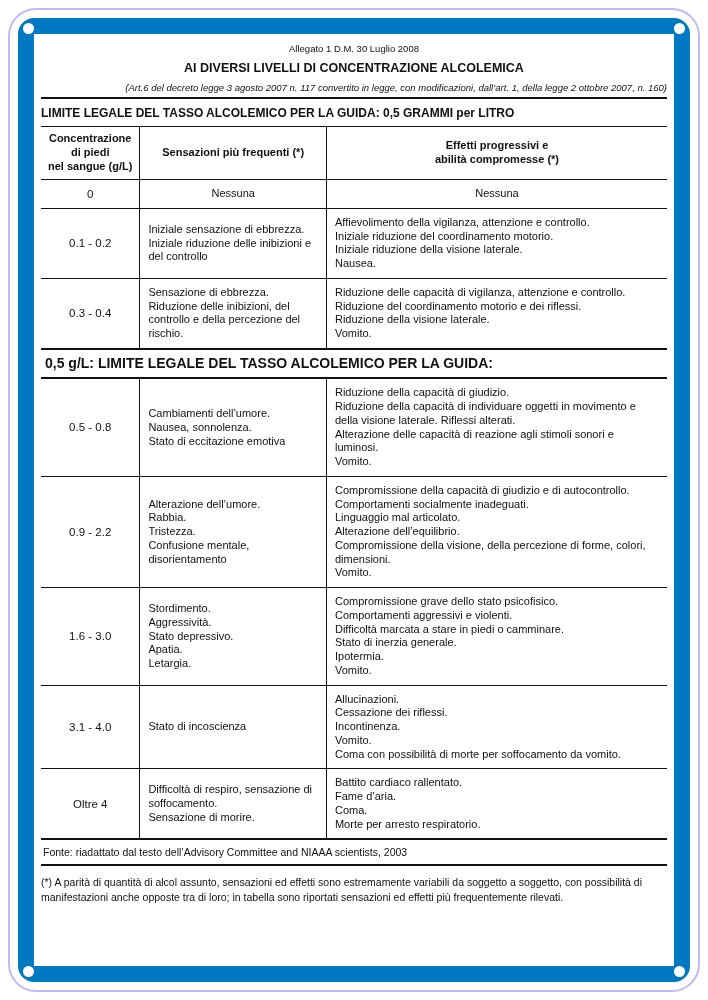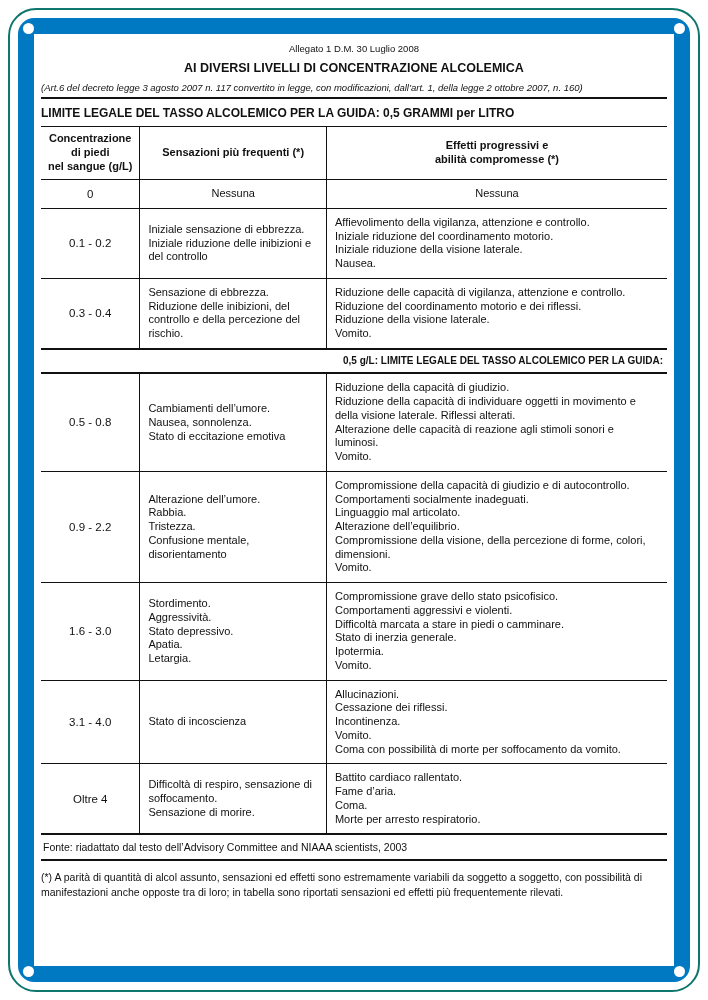--- a/index.html
+++ b/index.html
@@ -13,21 +13,21 @@
     width: 708px; height: 1000px;
     background: #ffffff;
     overflow: hidden;
   }
   
   .sign {
     position: absolute;
     left: 8px; top: 8px;
     width: 692px; height: 984px;
     box-sizing: border-box;
-    border: 2px solid #0f766e;
+    border: 2px solid #c4b5fd;
     border-radius: 28px;
     background: #ffffff;
   }
   
   .frame {
     position: absolute;
     inset: 8px;
     border: 16px solid var(--frame-blue, #0079C2);
     border-radius: 16px;
     z-index: 1;
@@ -58,21 +58,21 @@
   .title {
     font-size: 12.5px;
     font-weight: bold;
     text-align: center;
     margin-top: 6px;
     line-height: 1.3;
   }
   .law-ref {
     font-size: 9.5px;
     font-style: italic;
-    text-align: left;
+    text-align: right;
     margin-top: 6px;
     margin-bottom: 4px;
   }
   .rule-thick {
     border-top: 2px solid #111;
     height: 0;
   }
   .banner {
     font-size: 12px;
     font-weight: bold;
@@ -108,22 +108,22 @@
     border-top: 1px solid #111;
   }
   td + td { border-left: 1px solid #111; }
   td.range { text-align: center; font-size: 11.5px; white-space: nowrap; }
   td.sens, td.eff { white-space: pre-line; }
   td.center { text-align: center; }
   tbody.sep td {
     border-top: 2px solid #111;
     border-bottom: 2px solid #111;
     font-weight: bold;
-    text-align: right;
-    font-size: 10px;
+    text-align: left;
+    font-size: 14px;
     padding: 5px 4px;
     white-space: normal;
     margin-top: 18px;
   }
 
   .fonte {
     font-size: 10.5px;
     border-top: 2px solid #111;
     border-bottom: 2px solid #111;
     padding: 6px 2px;

